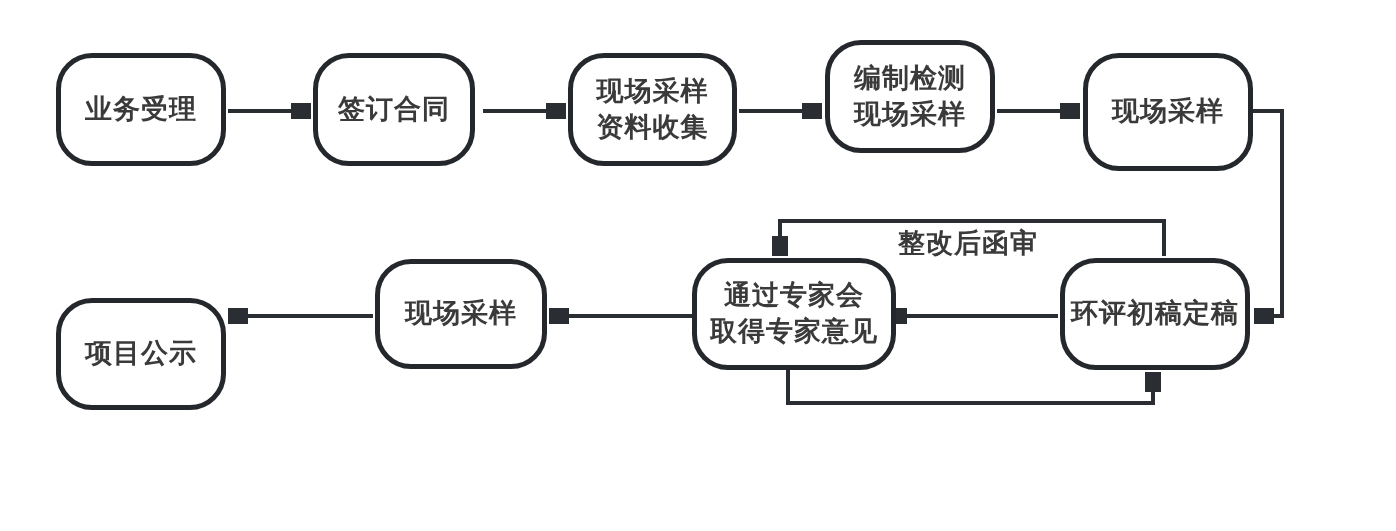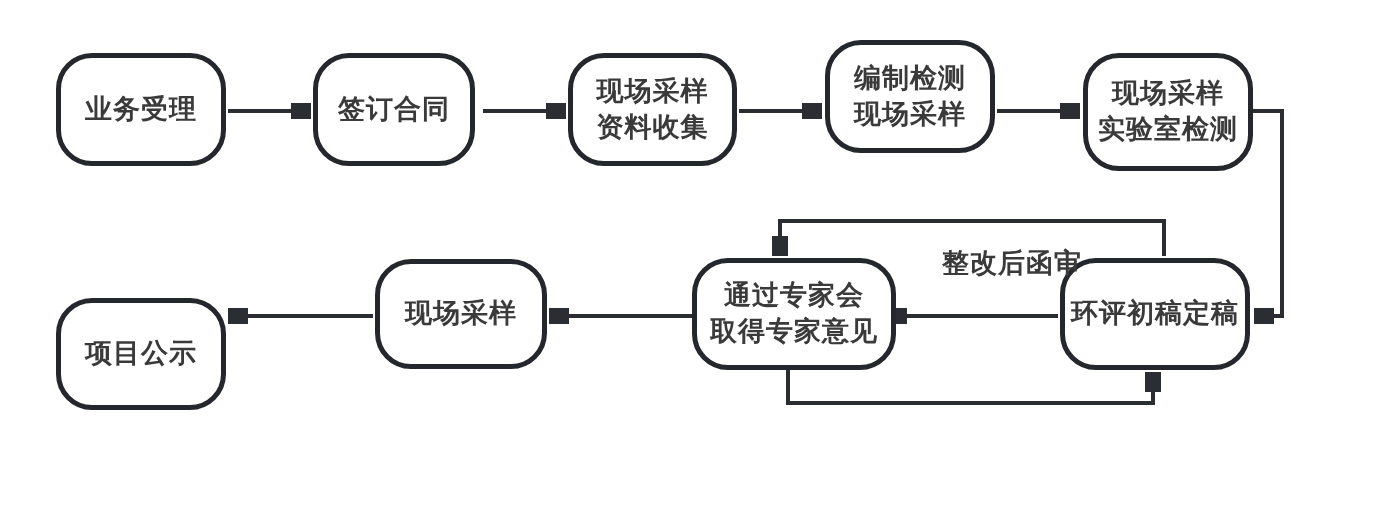--- a/index.html
+++ b/index.html
@@ -52,21 +52,21 @@
   .edge-label {
     position: absolute;
     width: 220px;
     text-align: center;
     color: #3a3a3a;
     font-size: 27px;
     font-weight: 700;
     letter-spacing: 1px;
     line-height: 28px;
   }
-  .lbl-top    { left: 902px; top: 229px; margin-top: 20px; }
+  .lbl-top    { left: 858px; top: 229px; }
   .lbl-bottom { left: 862px; top: 371px; }
 </style>
 </head>
 <body>
 
 <div class="canvas">
 
   <svg class="arrows" width="1396" height="531" viewBox="0 0 1396 531" xmlns="http://www.w3.org/2000/svg">
     <defs>
       <marker id="arr" markerWidth="5" markerHeight="4" refX="4.5" refY="2" orient="auto" markerUnits="strokeWidth">
@@ -98,21 +98,20 @@
     <span>资料收集</span>
   </div>
 
   <div class="node n4">
     <span>编制检测</span>
     <span>现场采样</span>
   </div>
 
   <div class="node n5">
     <span>现场采样</span>
-    <span>实验室检测</span>
   </div>
 
   <div class="node n6">
     <span>环评初稿定稿</span>
   </div>
 
   <div class="node n7">
     <span>通过专家会</span>
     <span>取得专家意见</span>
   </div>

